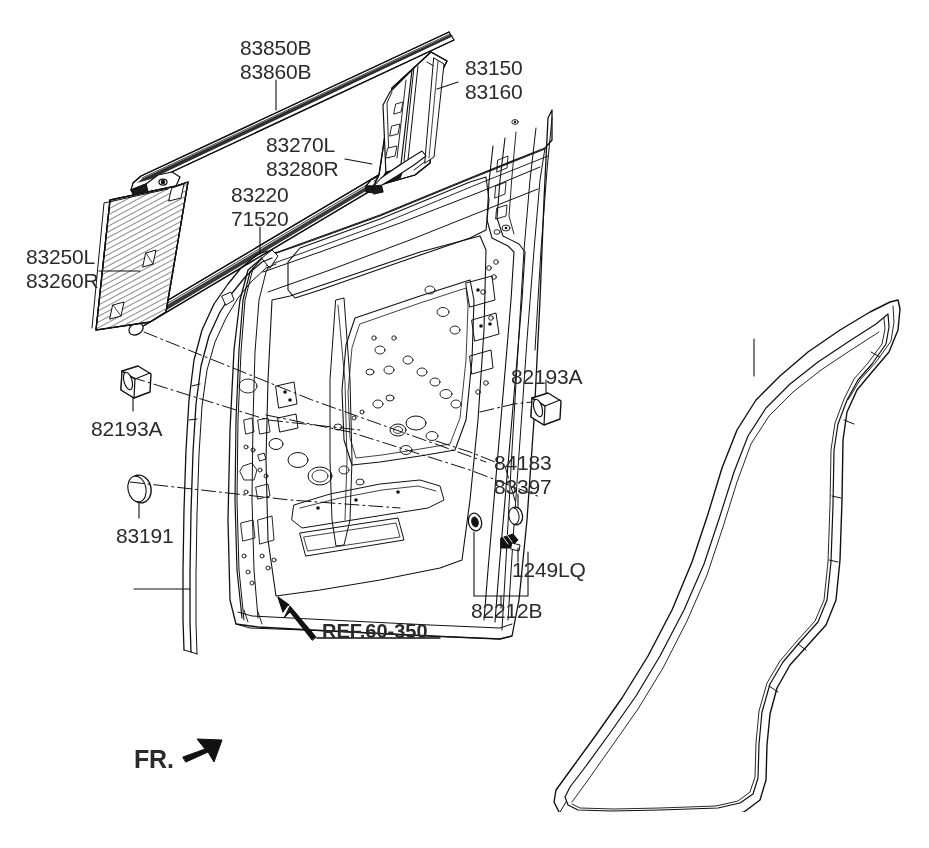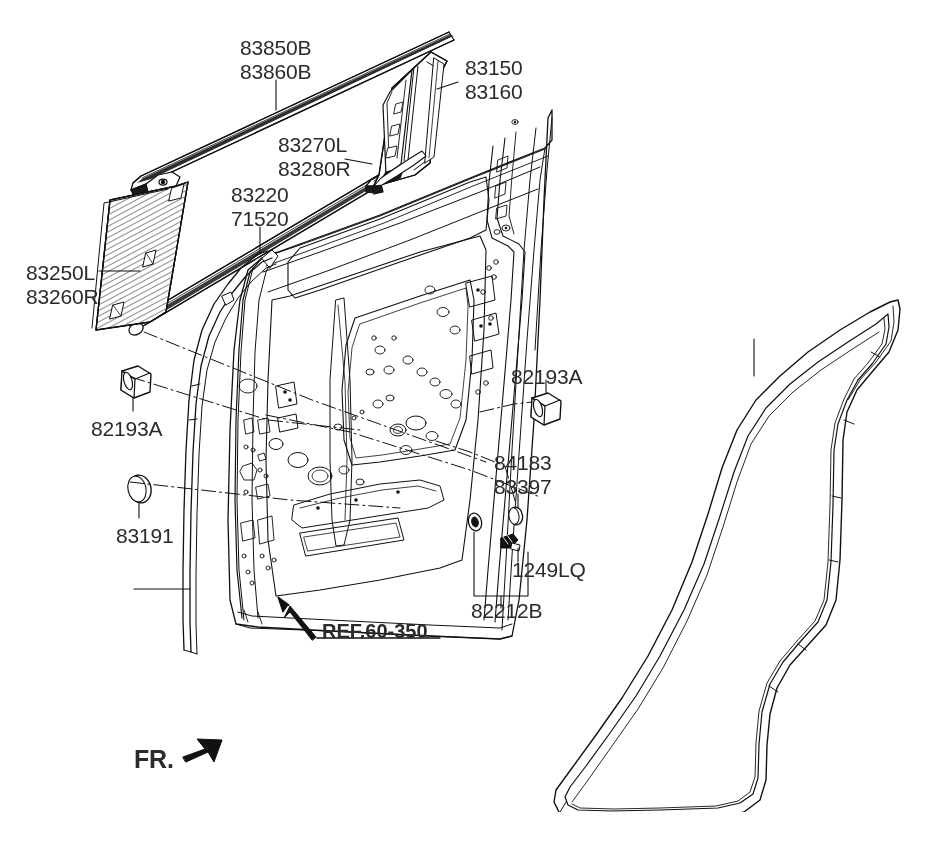--- a/index.html
+++ b/index.html
@@ -429,27 +429,27 @@
       </g>
     </g>
   </svg>
 
   <div class="label two-line" style="left:240px; top:36px;"><span>83850B
 83860B</span></div>
 
   <div class="label two-line" style="left:465px; top:56px;"><span>83150
 83160</span></div>
 
-  <div class="label two-line" style="left:278px; top:133px;"><span>83270L
+  <div class="label two-line" style="left:266px; top:133px;"><span>83270L
 83280R</span></div>
 
   <div class="label two-line" style="left:231px; top:183px;"><span>83220
 71520</span></div>
 
-  <div class="label two-line" style="left:26px; top:245px;margin-top:16px;"><span>83250L
+  <div class="label two-line" style="left:26px; top:245px;"><span>83250L
 83260R</span></div>
 
 
   <div class="label" style="left:91px; top:417px;"><span>82193A</span></div>
 
   <div class="label" style="left:511px; top:365px;"><span>82193A</span></div>
 
   <div class="label two-line" style="left:494px; top:451px;"><span>84183
 83397</span></div>
 

